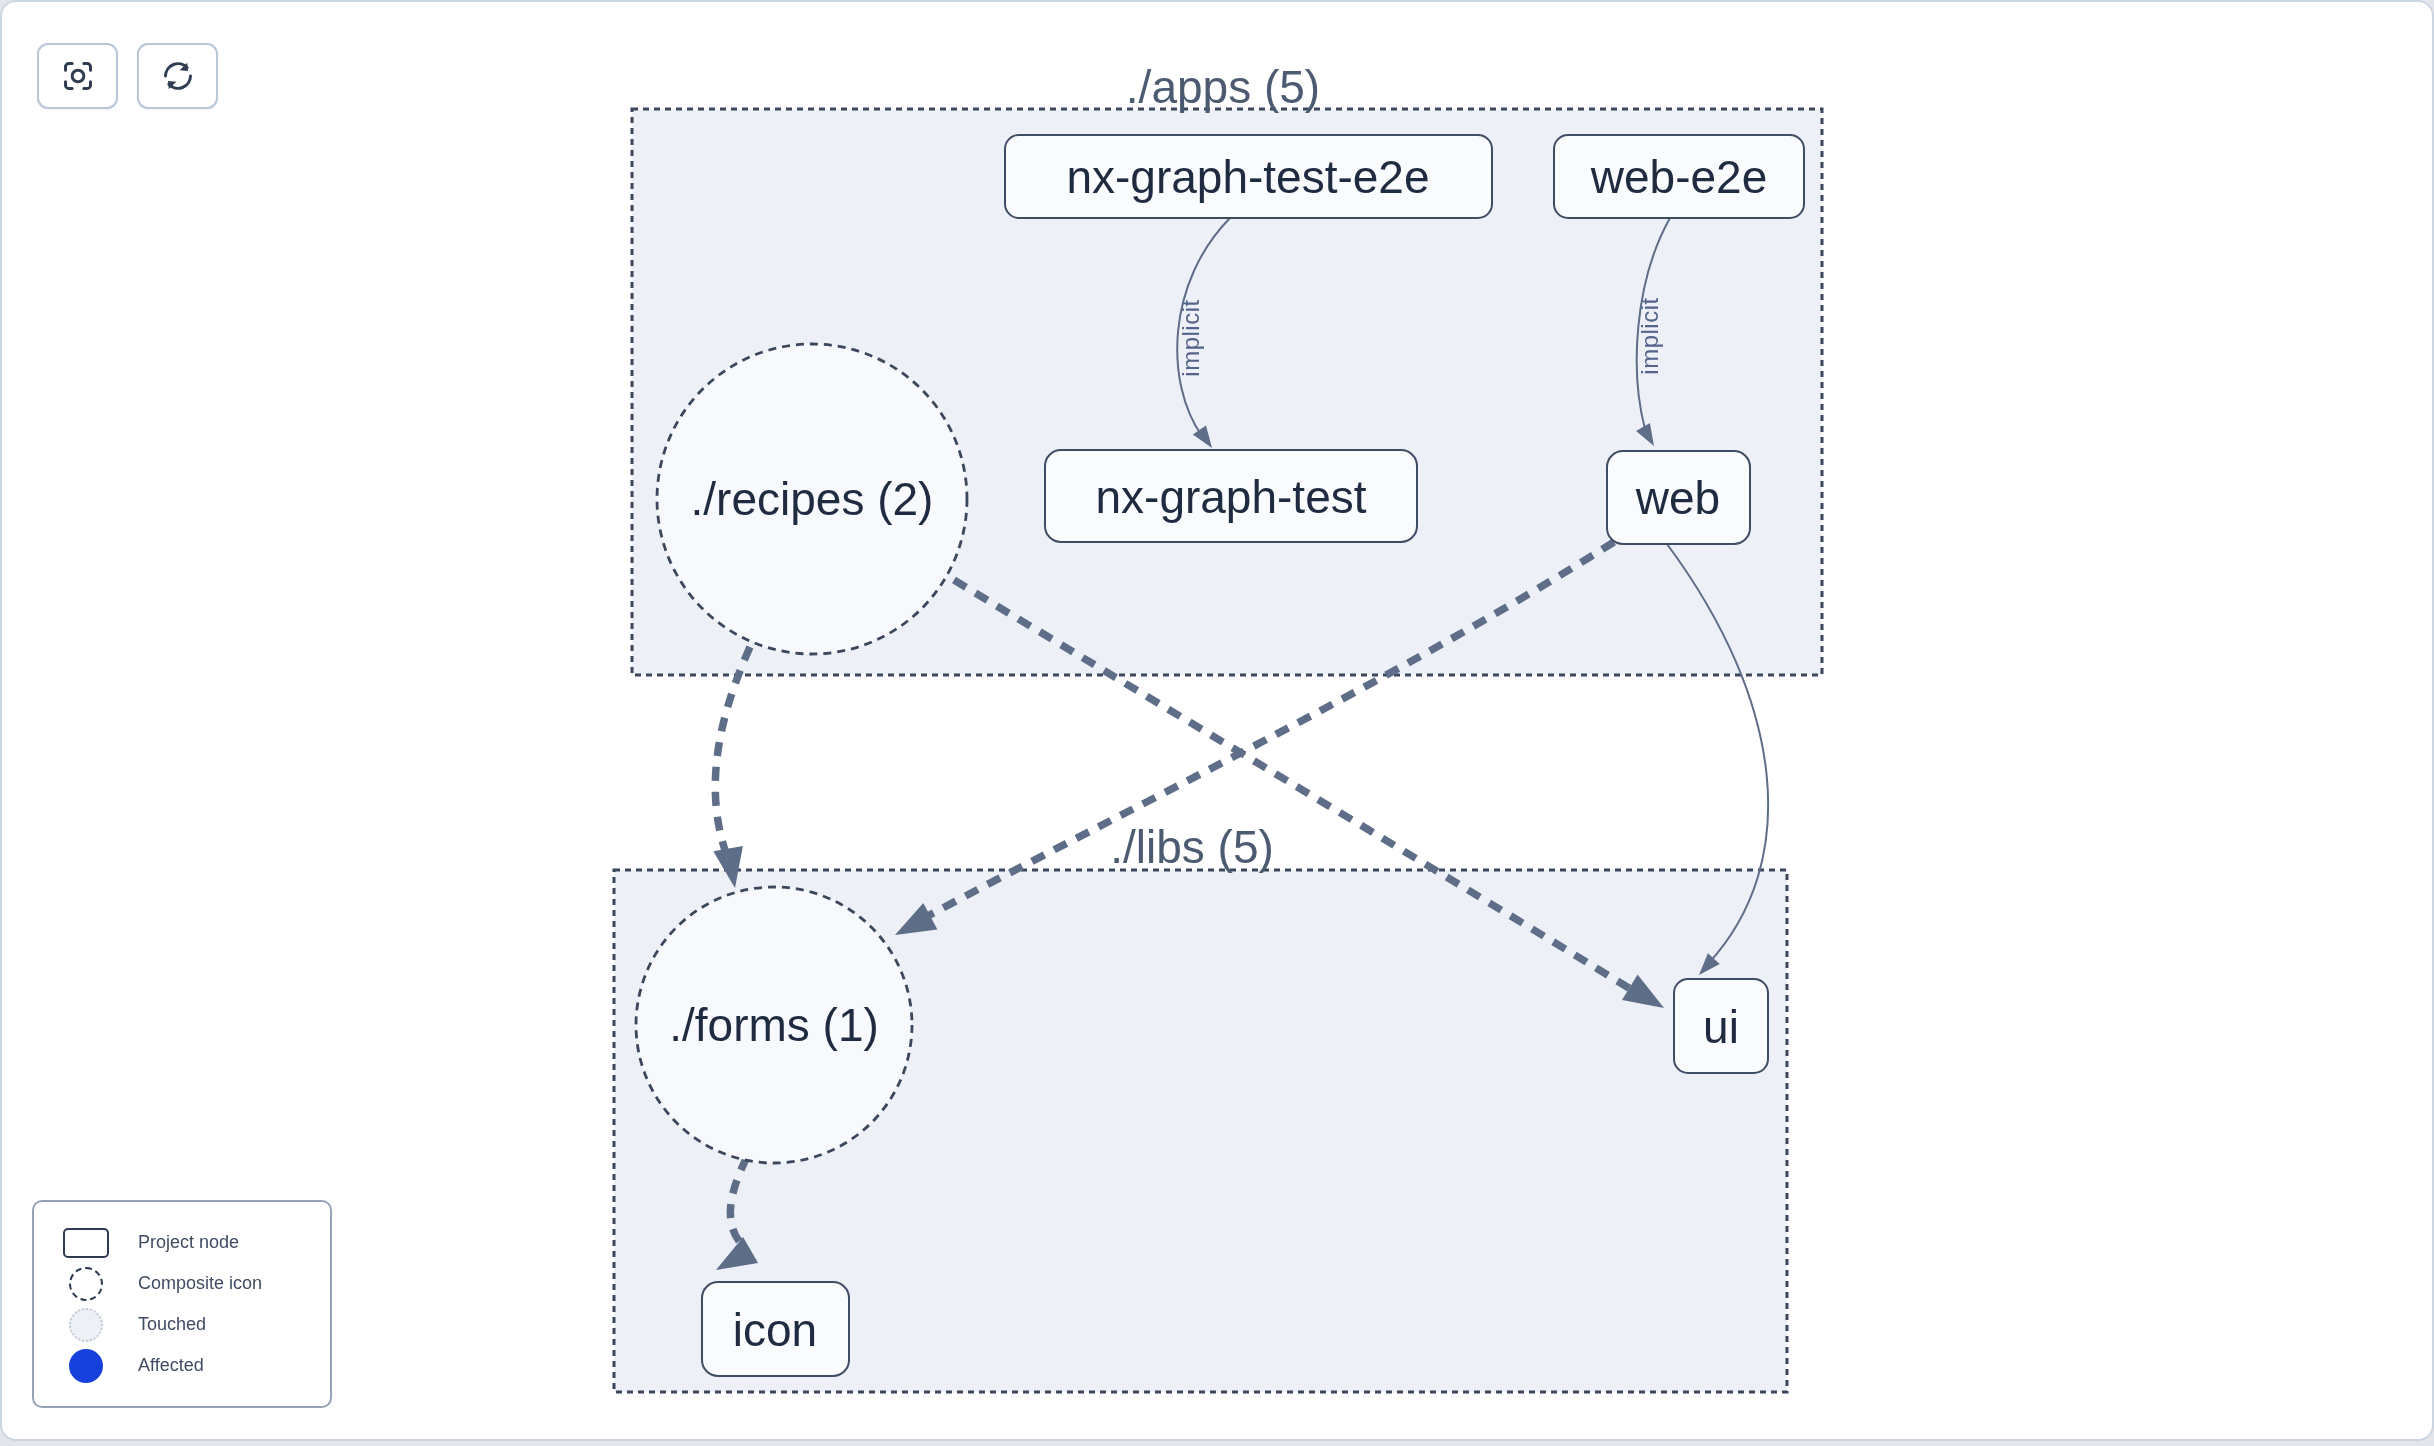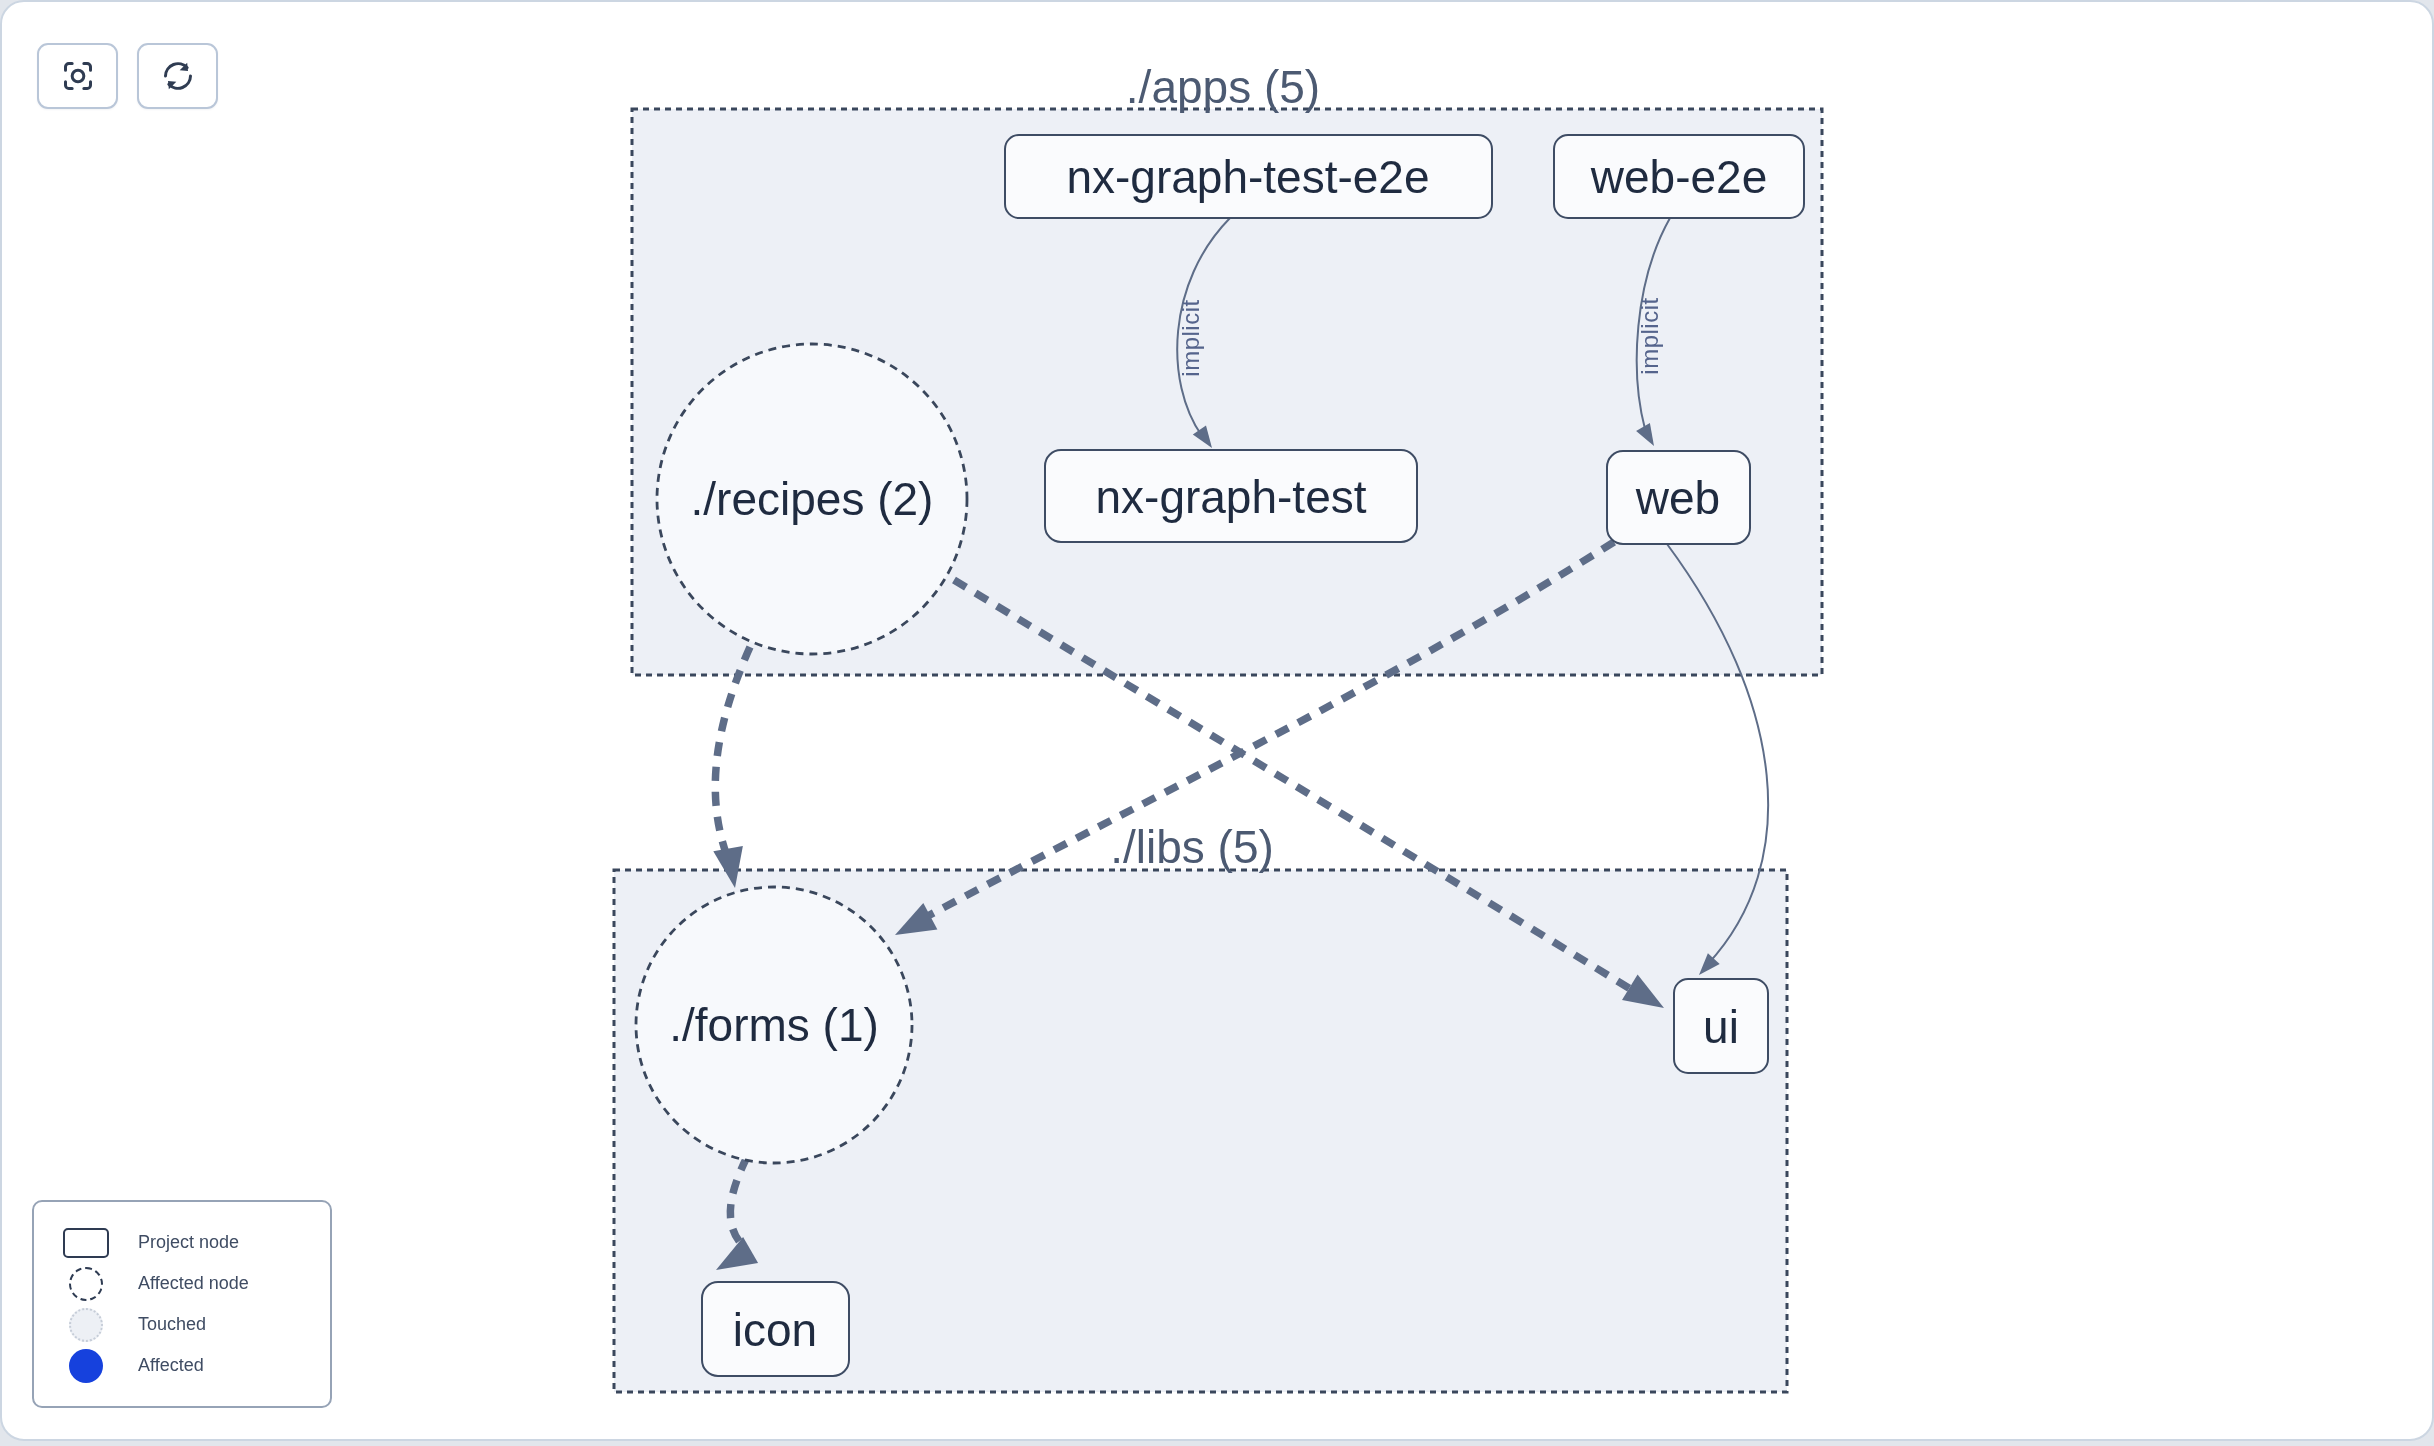--- a/index.html
+++ b/index.html
@@ -7,21 +7,21 @@
     width: 2434px; height: 1446px;
     background: #e2e6ec;
     font-family: "Liberation Sans", sans-serif;
     overflow: hidden;
   }
   .canvas {
     position: absolute; left: 0; top: 0;
     width: 2434px; height: 1441px;
     background: #ffffff;
     border: 2px solid #ccd6e2;
-    border-radius: 24px;
+    border-radius: 16px;
   }
   .graph-svg { position: absolute; left: 0; top: 0; width: 2434px; height: 1446px; }
 
   
   .toolbar { position: absolute; left: 35px; top: 41px; display: flex; gap: 19px; z-index: 5; }
   .tool-btn {
     width: 81px; height: 66px;
     background: #ffffff;
     border: 2px solid #b9c6d8;
     border-radius: 11px;
@@ -166,21 +166,21 @@
     <div class="legend-row">
       <div class="legend-swatch-col">
           <div class="sw-rect"></div>
         </div>
       <div class="legend-text">Project node</div>
     </div>
     <div class="legend-row">
       <div class="legend-swatch-col">
           <div class="sw-dash"></div>
         </div>
-      <div class="legend-text">Affected node</div>
+      <div class="legend-text">Composite icon</div>
     </div>
     <div class="legend-row">
       <div class="legend-swatch-col">
           <div class="sw-dot"></div>
         </div>
       <div class="legend-text">Touched</div>
     </div>
     <div class="legend-row">
       <div class="legend-swatch-col">
         <svg width="34" height="34">

